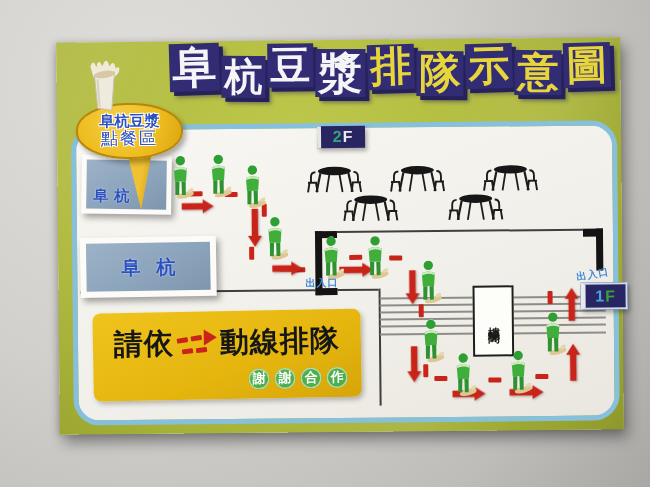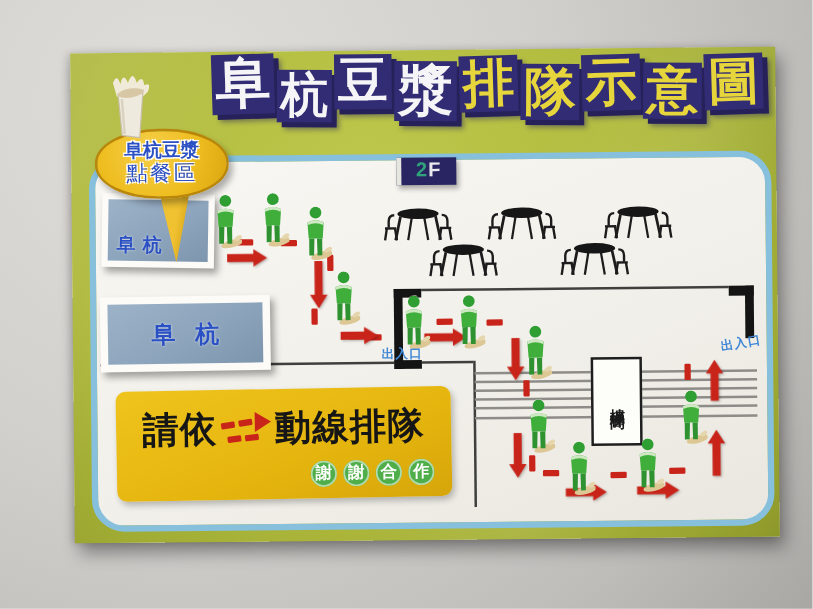--- a/index.html
+++ b/index.html
@@ -180,20 +180,23 @@
     <svg class="cup" viewBox="0 0 48 58">
       <path d="M10 9 Q13 1 16 10 Q18 0 22 9 Q26 -2 29 9 Q34 2 35 11 Q41 8 38 16 L33 21 L13 20 Z" fill="#f0ead8"></path>
       <path d="M14 18 L34 15 L31 53 L17 51 Z" fill="#efeade" stroke="#c9bfa8" stroke-width="1"></path>
       <ellipse cx="24" cy="17.2" rx="10.2" ry="3.6" fill="#d8c7a4" transform="rotate(-8 24 17)"></ellipse>
       <path d="M17 22 L19 50" stroke="#d9d2c0" stroke-width="2" fill="none"></path>
     </svg>
 
     <div class="floor-tag floor-2f">
       <span class="txt">2F</span>
     </div>
+    <div class="floor-tag floor-1f">
+      <span class="txt">1F</span>
+    </div>
 
     <span class="exit exit-left">出入口</span>
     <span class="exit exit-right">出入口</span>
 
     <div class="notice">
       <div class="row1">
         <span>請依</span>
         <span class="dash-arrow">
           <span class="md md1"></span>
             <span class="md md2"></span>

